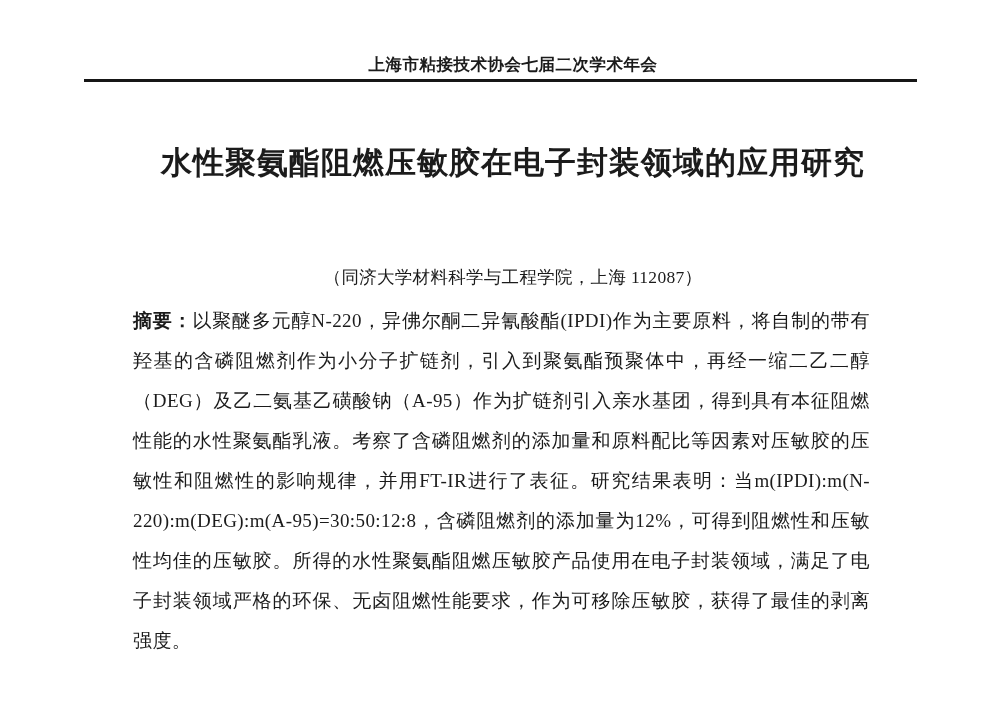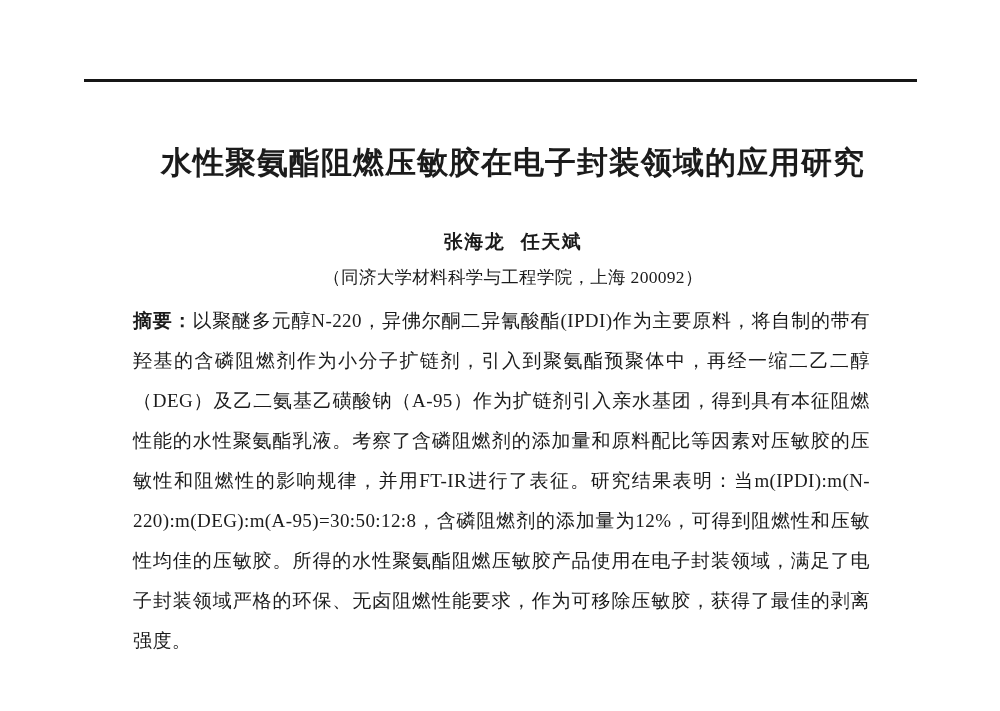--- a/index.html
+++ b/index.html
@@ -78,26 +78,26 @@
   .inline-label {
     font-family: "Liberation Sans", "DejaVu Sans", sans-serif;
     font-weight: bold;
   }
 </style>
 </head>
 <body>
 
 <div class="page">
 
+  <div class="center-col conf-header">上海市粘接技术协会七届二次学术年会</div>
 
   <div class="header-rule"></div>
 
   <h1 class="center-col paper-title">水性聚氨酯阻燃压敏胶在电子封装领域的应用研究</h1>
 
-  <div class="center-col authors">张海龙 任天斌</div>
 
-  <div class="center-col affiliation">（同济大学材料科学与工程学院，上海 200092）</div>
+  <div class="center-col affiliation">（同济大学材料科学与工程学院，上海 112087）</div>
 
   <div class="body-block">
     <p><span class="inline-label">摘要：</span><span>以聚醚多元醇N-220，异佛尔酮二异氰酸酯(IPDI)作为主要原料，将自制的带有羟基的含磷阻燃剂作为小分子扩链剂，引入到聚氨酯预聚体中，再经一缩二乙二醇（DEG）及乙二氨基乙磺酸钠（A-95）作为扩链剂引入亲水基团，得到具有本征阻燃性能的水性聚氨酯乳液。考察了含磷阻燃剂的添加量和原料配比等因素对压敏胶的压敏性和阻燃性的影响规律，并用FT-IR进行了表征。研究结果表明：当m(IPDI):m(N-220):m(DEG):m(A-95)=30:50:12:8，含磷阻燃剂的添加量为12%，可得到阻燃性和压敏性均佳的压敏胶。所得的水性聚氨酯阻燃压敏胶产品使用在电子封装领域，满足了电子封装领域严格的环保、无卤阻燃性能要求，作为可移除压敏胶，获得了最佳的剥离强度。</span></p>
   </div>
 
 </div>
 
 </body></html>

